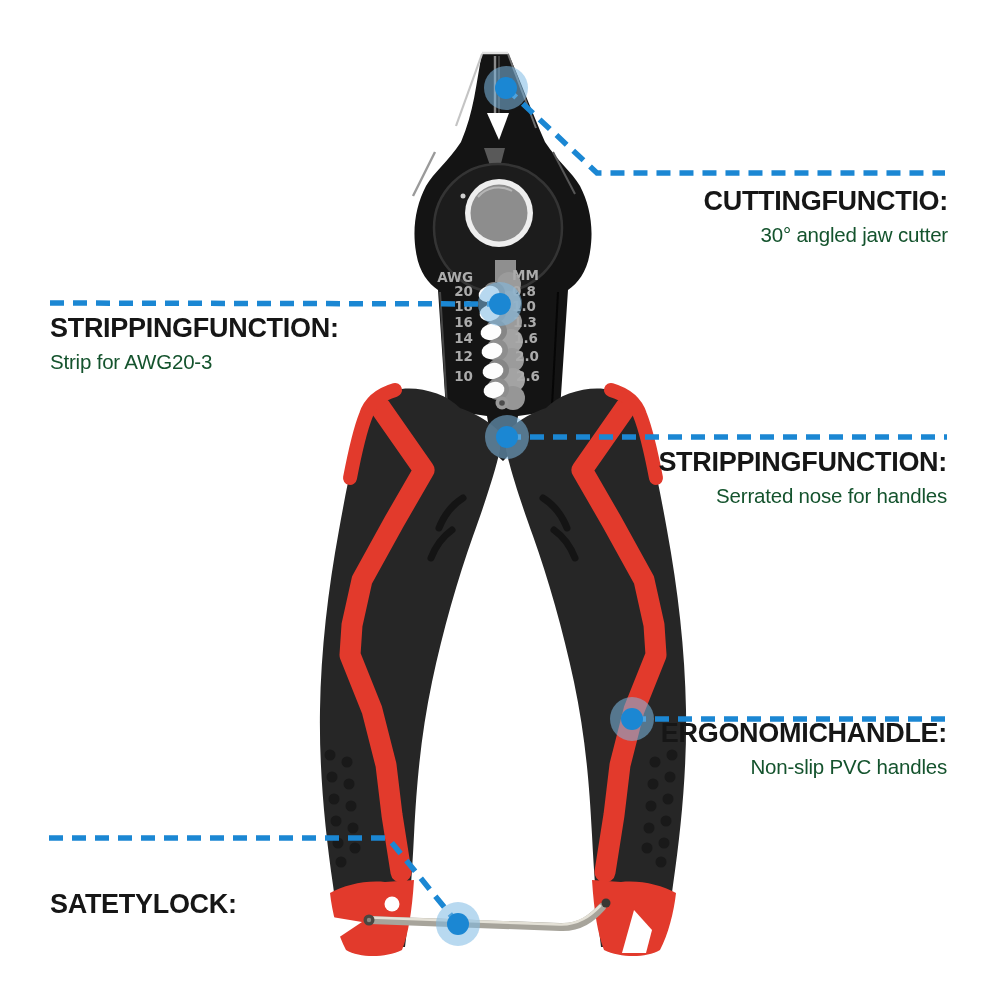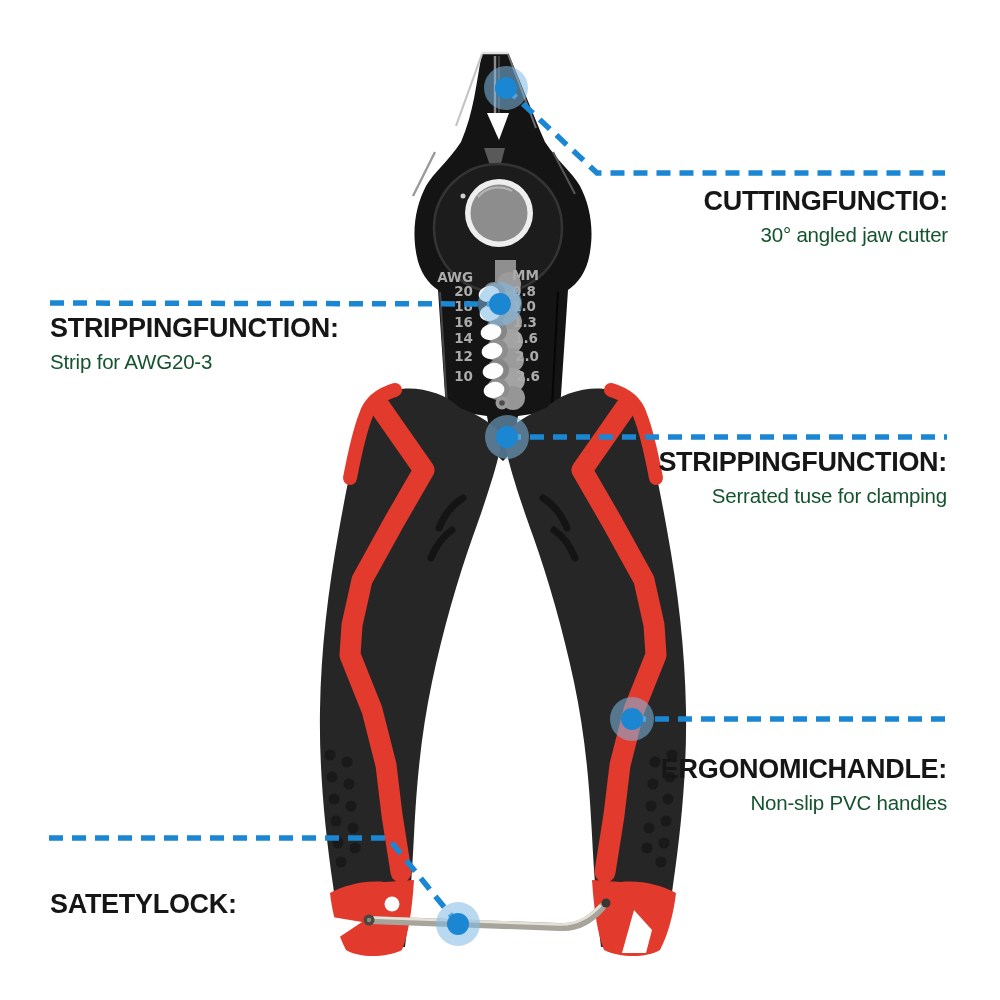--- a/index.html
+++ b/index.html
@@ -226,24 +226,24 @@
     <div class="anno-sub">30° angled jaw cutter</div>
   </div>
 
   <div class="anno left" style="top:313px;left:50px;">
     <div class="anno-title">STRIPPINGFUNCTION:</div>
     <div class="anno-sub">Strip for AWG20-3</div>
   </div>
 
   <div class="anno right" style="top:447px;right:53px;">
     <div class="anno-title">STRIPPINGFUNCTION:</div>
-    <div class="anno-sub">Serrated tuse for clamping</div>
-  </div>
-
-  <div class="anno right" style="top:754px;right:53px;margin-left:39px;">
+    <div class="anno-sub">Serrated nose for handles</div>
+  </div>
+
+  <div class="anno right" style="top:718px;right:53px;margin-left:39px;">
     <div class="anno-title">ERGONOMICHANDLE:</div>
     <div class="anno-sub">Non-slip PVC handles</div>
   </div>
 
   <div class="anno left" style="top:889px;left:50px;">
     <div class="anno-title">SATETYLOCK:</div>
   </div>
 
 </div>
 

